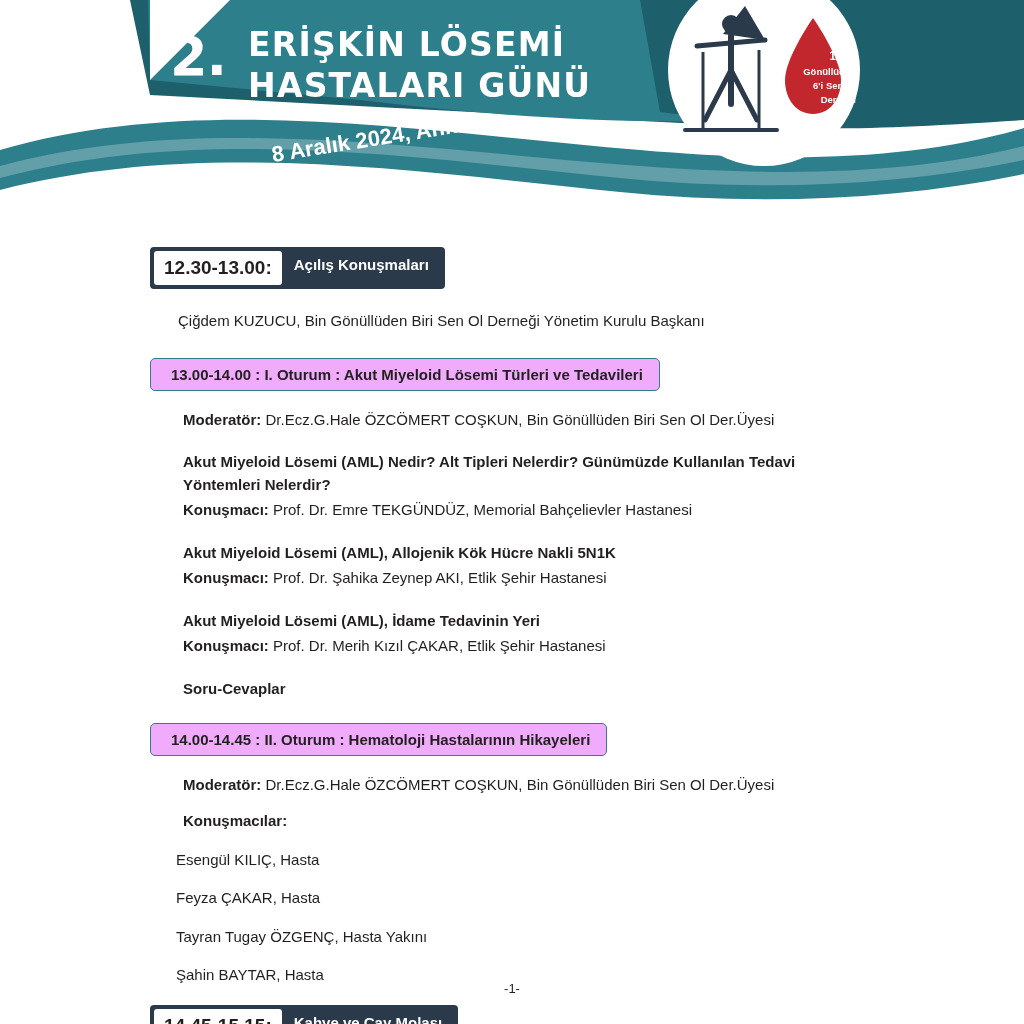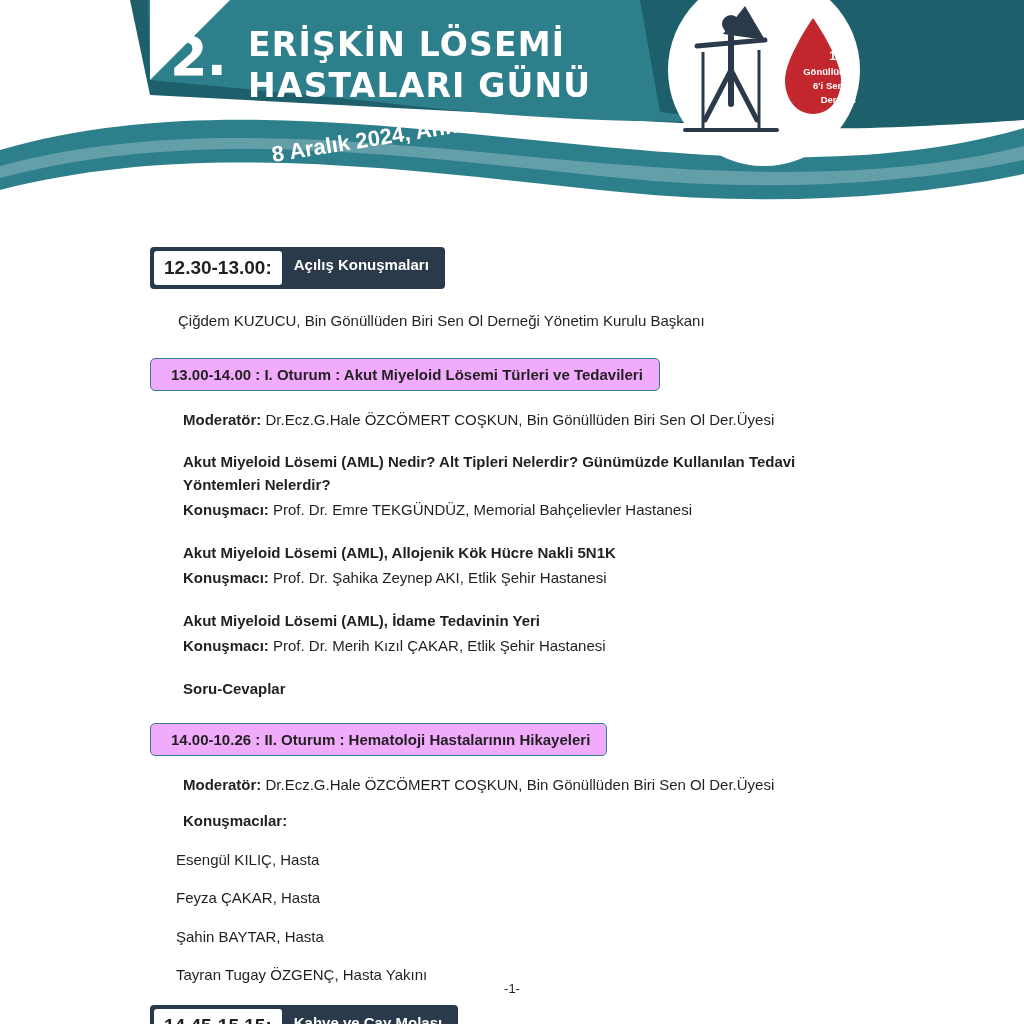--- a/index.html
+++ b/index.html
@@ -271,32 +271,32 @@
   </div>
 
   <div class="block-bold">Akut Miyeloid Lösemi (AML), İdame Tedavinin Yeri</div>
   <div class="speaker-line">
     <span class="bold">Konuşmacı:</span><span> Prof. Dr. Merih Kızıl ÇAKAR, Etlik Şehir Hastanesi</span>
   </div>
 
   <div class="soru">Soru-Cevaplar</div>
 
   
-  <div class="session-outline">14.00-10.26 : II. Oturum : Hematoloji Hastalarının Hikayeleri</div>
+  <div class="session-outline">14.00-14.45 : II. Oturum : Hematoloji Hastalarının Hikayeleri</div>
 
   <div class="mod-line">
     <span class="bold">Moderatör:</span><span> Dr.Ecz.G.Hale ÖZCÖMERT COŞKUN, Bin Gönüllüden Biri Sen Ol Der.Üyesi</span>
   </div>
 
   <div class="block-bold" style="margin-top:14px">Konuşmacılar:</div>
 
   <div class="plain-item">Esengül KILIÇ, Hasta</div>
   <div class="plain-item">Feyza ÇAKAR, Hasta</div>
+  <div class="plain-item">Tayran Tugay ÖZGENÇ, Hasta Yakını</div>
   <div class="plain-item">Şahin BAYTAR, Hasta</div>
-  <div class="plain-item">Tayran Tugay ÖZGENÇ, Hasta Yakını</div>
 
   
   <div class="session-dark" style="margin-top:18px">
     <div class="inner">
       <span class="time">14.45-15.15:</span>
       <span class="label">Kahve ve Çay Molası</span>
     </div>
   </div>
 </div>
 

